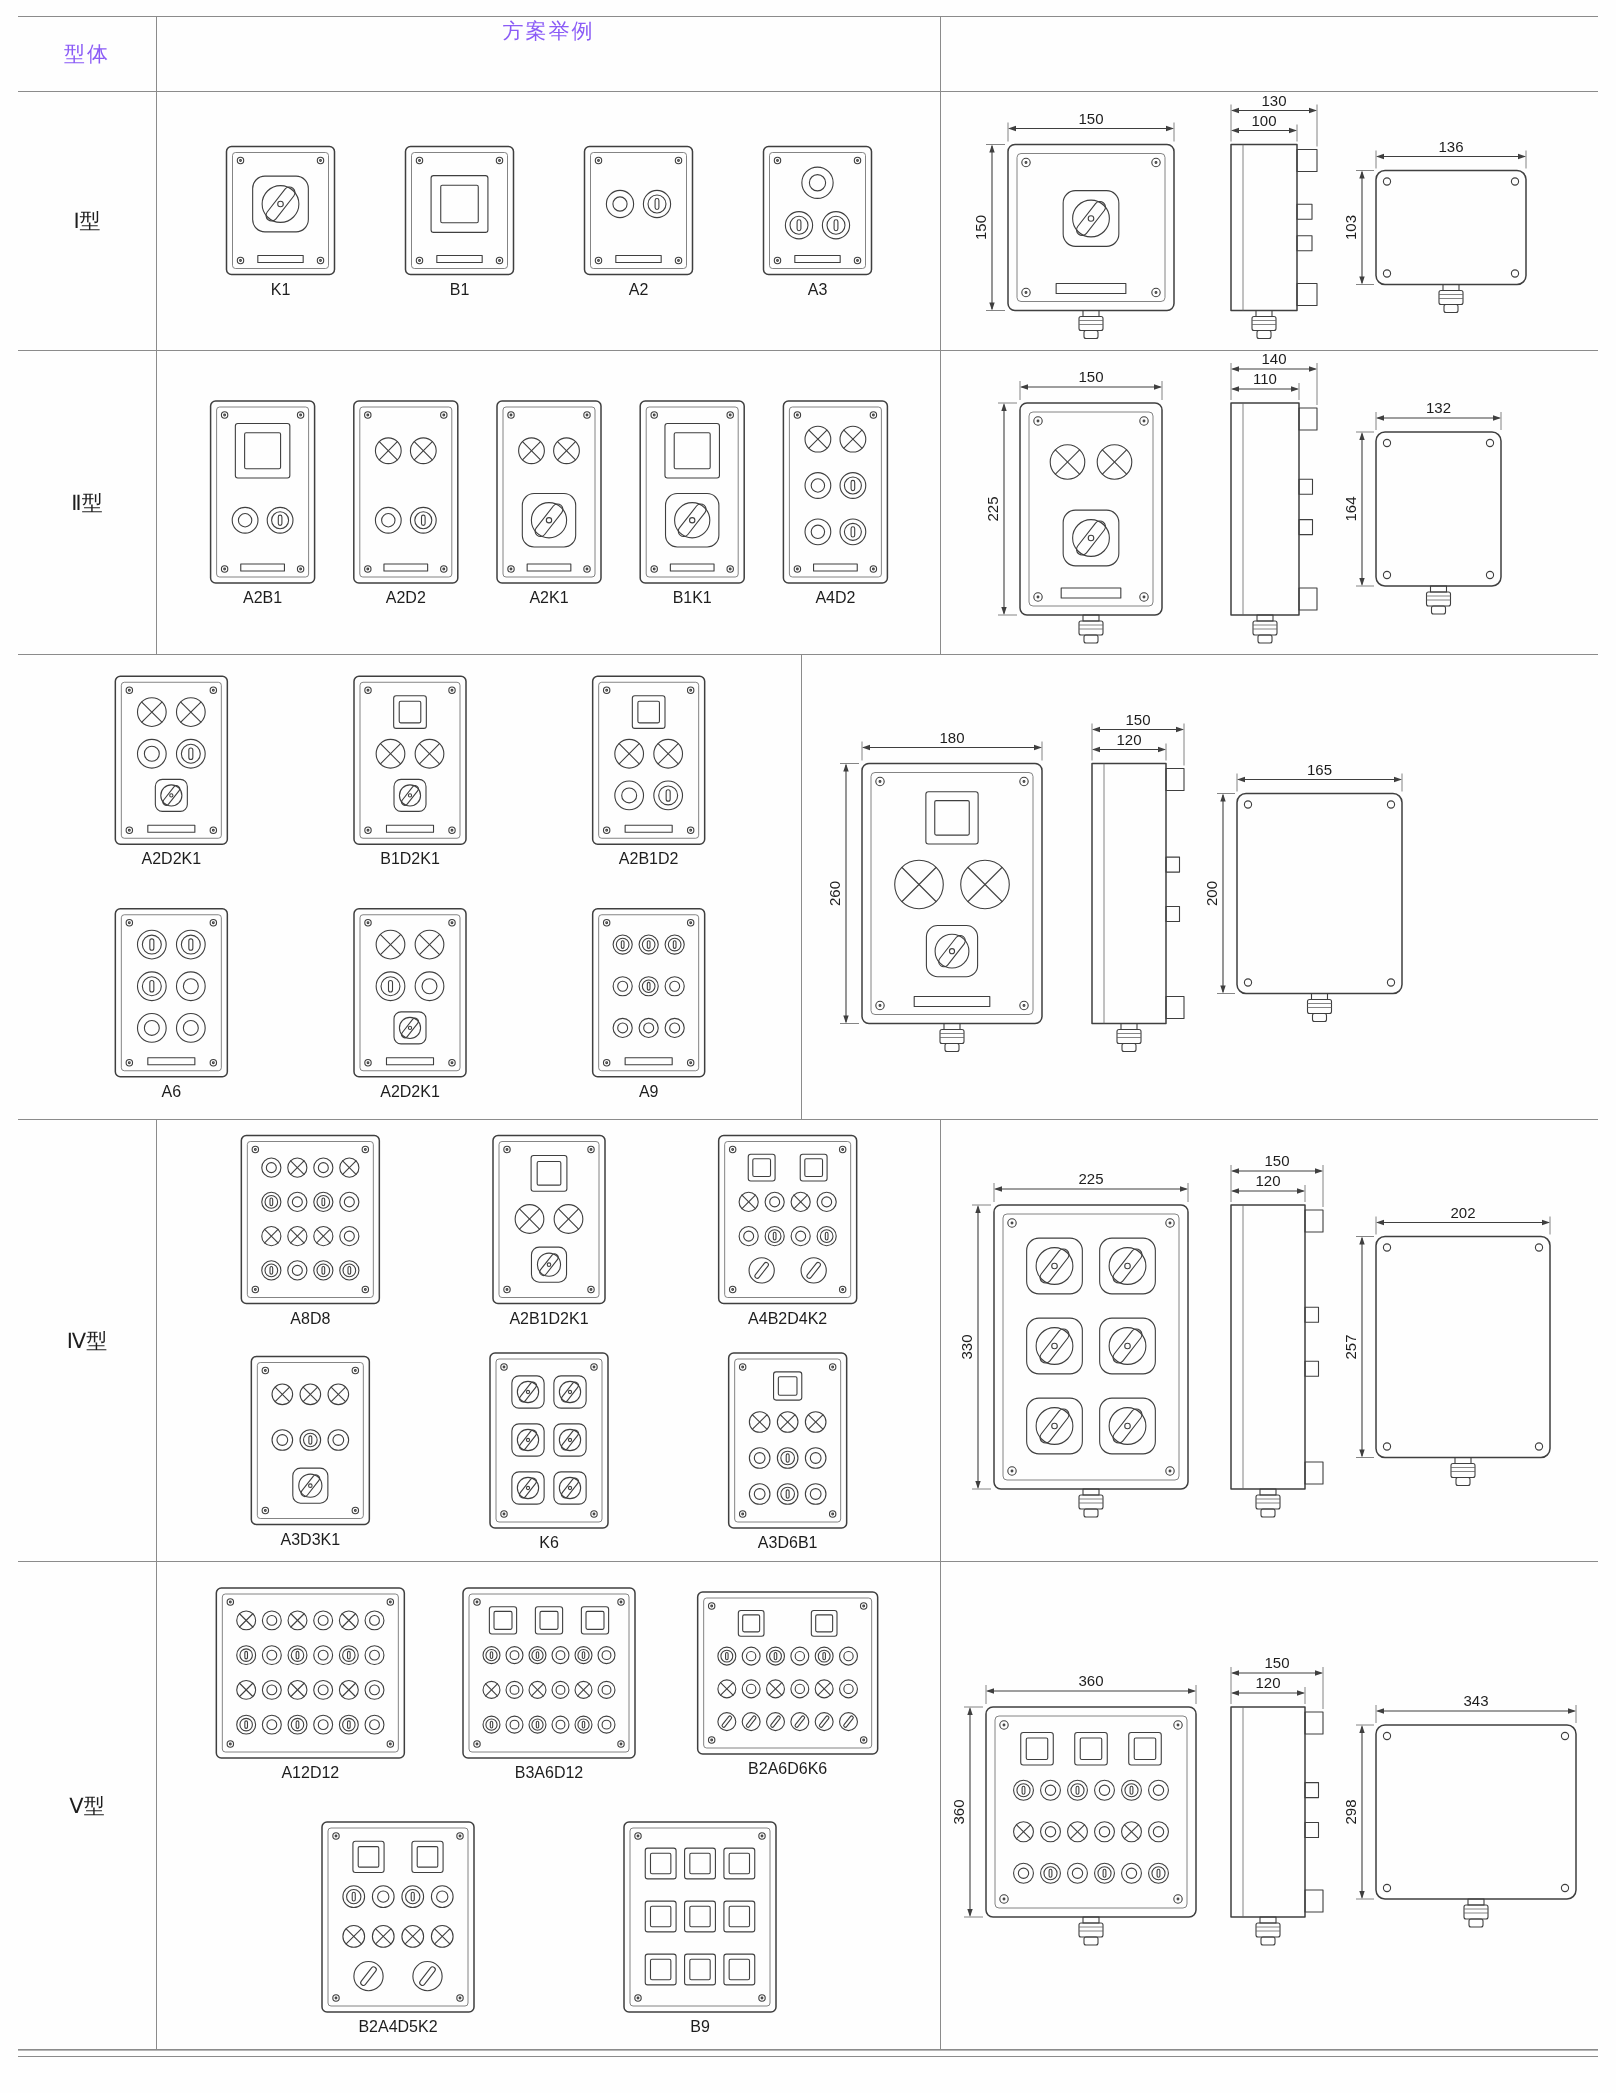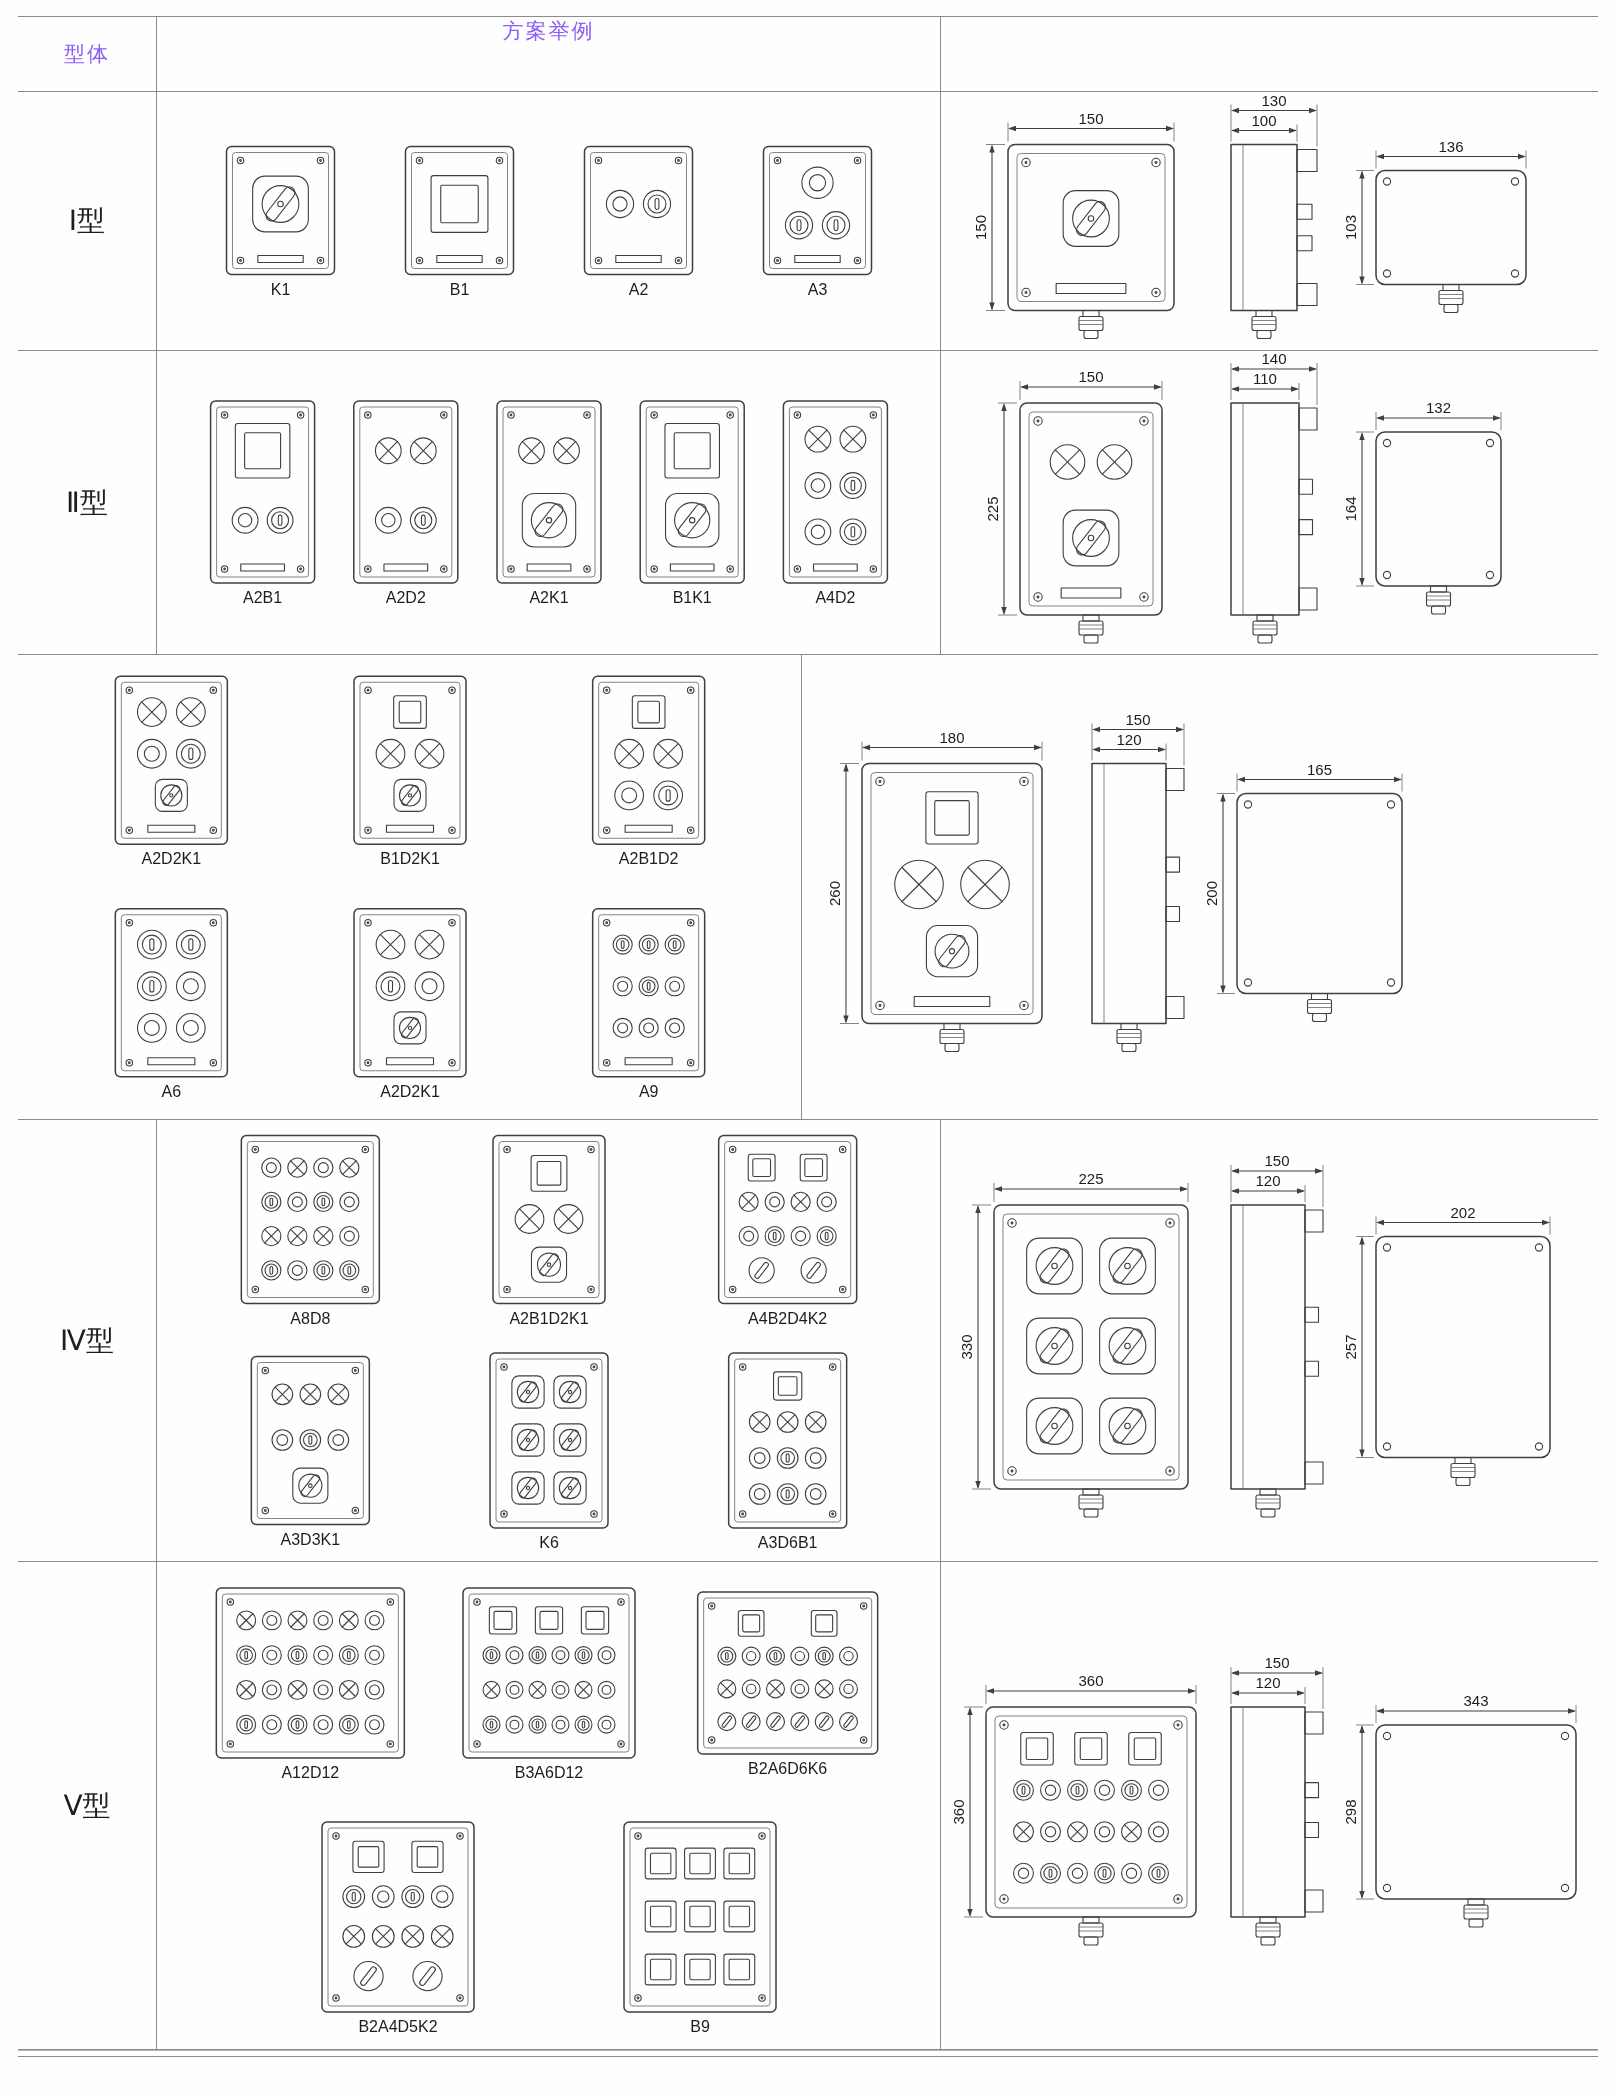--- a/index.html
+++ b/index.html
@@ -6,21 +6,21 @@
   html,body{margin:0;padding:0;background:#ffffff;}
   .page{position:relative;width:1616px;height:2093px;background:#fefefe;font-family:"Liberation Sans",sans-serif;overflow:hidden;}
   .table{position:absolute;left:18px;top:16px;width:1580px;}
   .thead{display:flex;border-top:1.5px solid #8b8b8b;border-bottom:1px solid #8b8b8b;height:76px;}
   .trow{display:flex;border-bottom:1px solid #8b8b8b;}
   .cell{position:relative;}
   .c1{width:139px;border-right:1px solid #8b8b8b;display:flex;align-items:center;justify-content:center;}
   .c2{width:784px;border-right:1px solid #8b8b8b;}
   .c3{width:657px;}
   .hd{font-size:21px;color:#8b5cf6;letter-spacing:2px;font-family:Liberation Mono, monospace;}
-  .type-label{font-size:28px;color:#1e1e1e;}
+  .type-label{font-size:21px;color:#1e1e1e;}
   .bottom-rule{height:7px;border-bottom:1.5px solid #8b8b8b;border-top:0.5px solid #b5b5b5;}
   svg{display:block;}
   .ln{fill:none;stroke:#3f3f3f;stroke-width:1.1px;stroke-linejoin:round;stroke-linecap:round;}
   .lnb{fill:none;stroke:#3f3f3f;stroke-width:1.5px;stroke-linejoin:round;}
   .xl{fill:none;stroke:#646464;stroke-width:0.8px;}
   .ar{fill:#3f3f3f;stroke:none;}
   text{fill:#1d1d1d;font-family:"Liberation Sans",sans-serif;}
   text.dim{font-size:15px;}
   text.lbl{font-size:16px;}
 </style>

